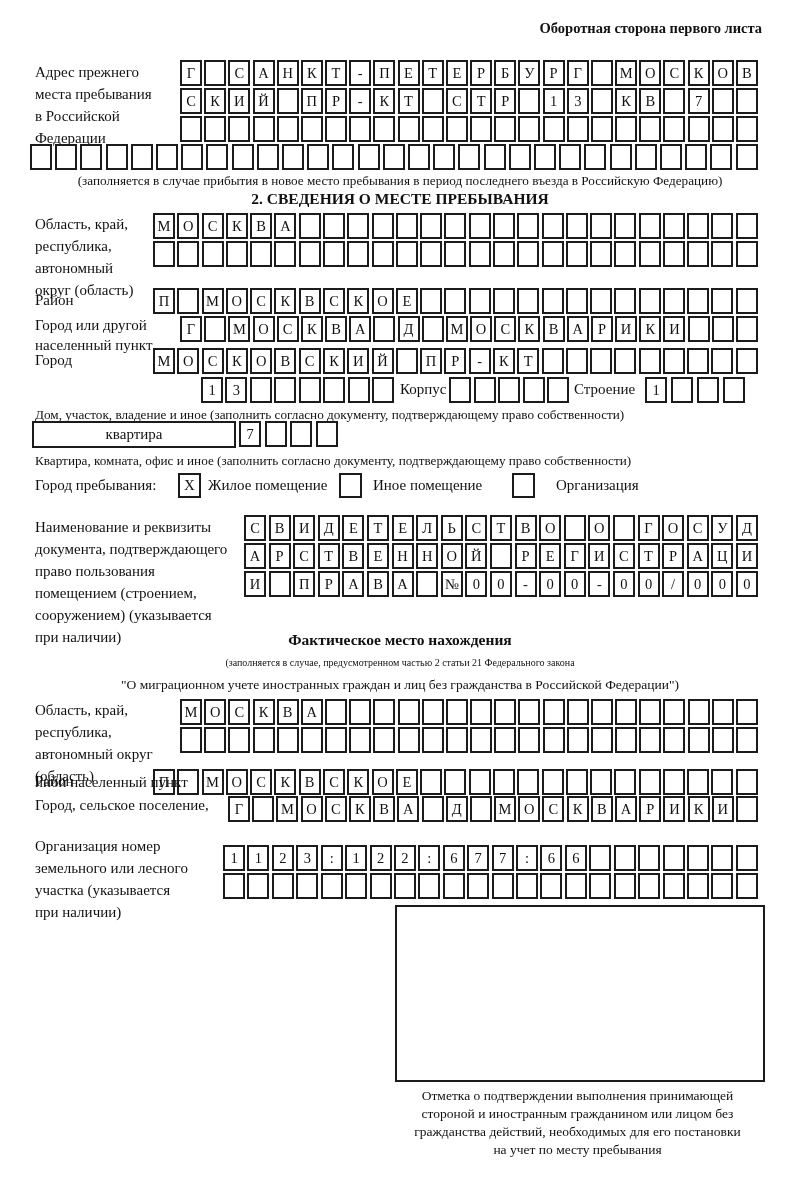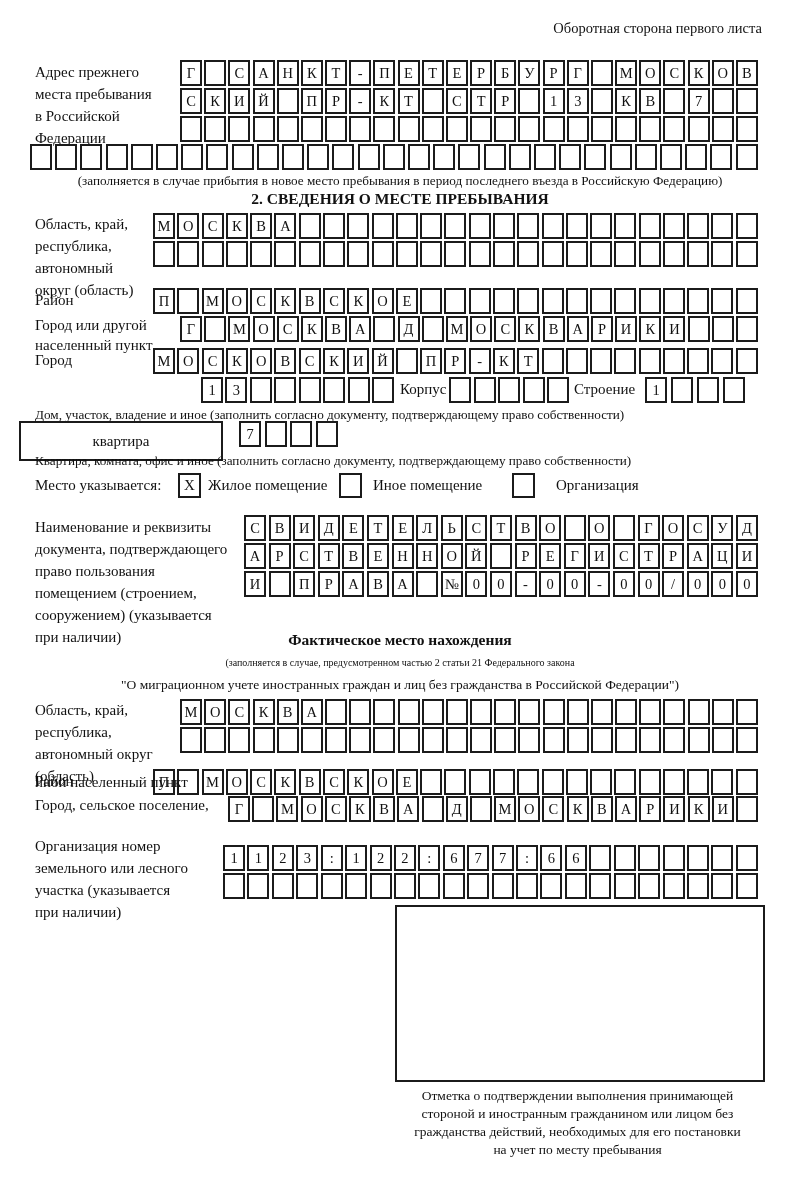--- a/index.html
+++ b/index.html
@@ -3,21 +3,21 @@
 <meta charset="utf-8">
 <style>
   html,body{margin:0;padding:0;background:#fff;}
   .page{position:relative;width:800px;height:1180px;background:#fff;
         font-family:"Liberation Serif", serif;color:#111;overflow:hidden;}
   .lbl{position:absolute;left:35px;font-size:15px;white-space:nowrap;}
   .cap{position:absolute;font-size:13.2px;white-space:nowrap;}
   .cap-center{position:absolute;left:0;width:100%;text-align:center;font-size:13.2px;}
   .heading{position:absolute;left:0;width:100%;text-align:center;
            font-weight:bold;font-size:15.5px;}
-  .topright{position:absolute;right:38px;top:20px;font-size:14.5px;}
+  .topright{position:absolute;right:38px;top:20px;font-size:14.5px;font-weight:bold;}
   .cellrow{position:absolute;display:flex;justify-content:space-between;height:27px;}
   .cell{flex:none;width:22px;height:26px;border:2px solid #1b1b1b;box-sizing:border-box;
         display:flex;align-items:center;justify-content:center;
         font-size:14.5px;line-height:1;background:#fff;}
   .labelbox{position:absolute;border:2px solid #1b1b1b;box-sizing:border-box;
         display:flex;align-items:center;justify-content:center;font-size:15px;background:#fff;}
   .checkbox{position:absolute;width:23px;height:25px;border:2px solid #1b1b1b;box-sizing:border-box;
         display:flex;align-items:center;justify-content:center;font-size:15px;background:#fff;}
   .stampbox{position:absolute;left:395px;top:905px;width:370px;height:177px;
         border:2px solid #1b1b1b;box-sizing:border-box;background:#fff;}
@@ -313,30 +313,30 @@
     </div>
   <div class="lbl" style="left:574px;top:381px">Строение</div>
   <div class="cellrow" style="left:645px;top:377px;width:100px">
       <div class="cell">1</div>
       <div class="cell"></div>
       <div class="cell"></div>
       <div class="cell"></div>
     </div>
   <div class="cap" style="left:35px;top:407px">Дом, участок, владение и иное (заполнить согласно документу, подтверждающему право собственности)</div>
 
-  <div class="labelbox" style="left:19px;top:421px;width:204px;height:40px">квартира</div>
+  <div class="labelbox" style="left:32px;top:421px;width:204px;height:27px">квартира</div>
   <div class="cellrow" style="left:239px;top:421px;width:99px">
       <div class="cell">7</div>
       <div class="cell"></div>
       <div class="cell"></div>
       <div class="cell"></div>
     </div>
   <div class="cap" style="left:35px;top:453px">Квартира, комната, офис и иное (заполнить согласно документу, подтверждающему право собственности)</div>
 
-  <div class="lbl" style="top:477px">Место указывается:</div>
+  <div class="lbl" style="top:477px">Город пребывания:</div>
   <div class="checkbox" style="left:178px;top:473px">X</div>
   <div class="lbl" style="left:208px;top:477px">Жилое помещение</div>
   <div class="checkbox" style="left:339px;top:473px"></div>
   <div class="lbl" style="left:373px;top:477px">Иное помещение</div>
   <div class="checkbox" style="left:512px;top:473px"></div>
   <div class="lbl" style="left:556px;top:477px">Организация</div>
 
   <div class="lbl" style="top:519px">Наименование и реквизиты</div>
   <div class="lbl" style="top:541px">документа, подтверждающего</div>
   <div class="lbl" style="top:563px">право пользования</div>

